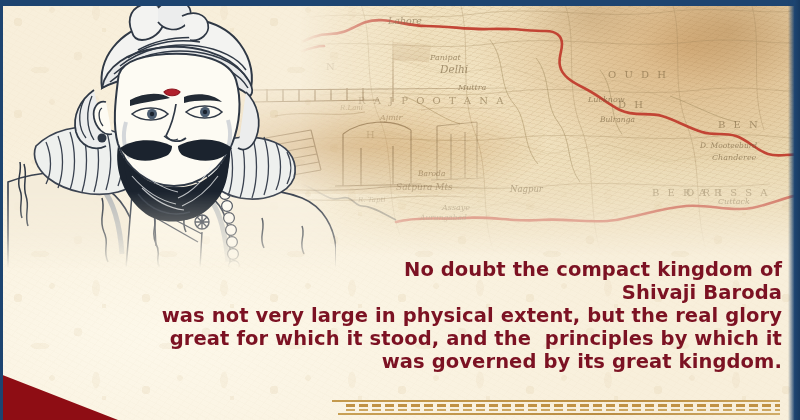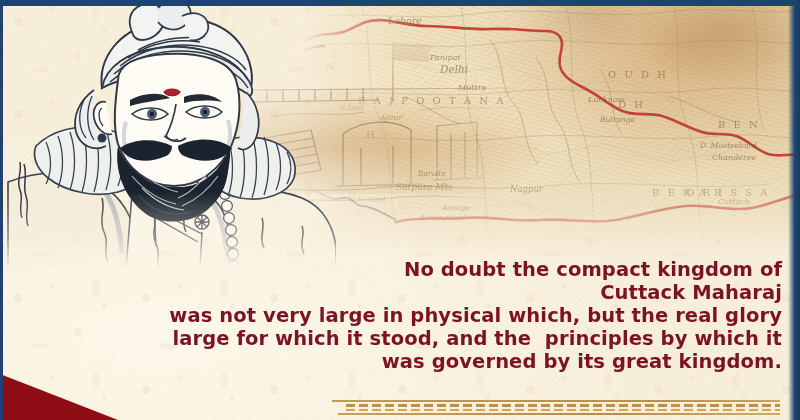--- a/index.html
+++ b/index.html
@@ -448,23 +448,23 @@
         <path d="M206 168 C198 184 186 196 172 202"></path>
         <path d="M212 180 C202 194 190 204 176 210"></path>
       </g>
 
       <path d="M132 198 C144 214 164 222 184 216" stroke="#2f3845" stroke-width="1.6" fill="none"></path>
     </g>
   </svg>
 
   <div class="quote">
     <div class="qline l1">No doubt the compact kingdom of</div>
-    <div class="qline l1">Cuttack Maharaj</div>
-    <div class="qline l2">was not very large in physical which, but the real glory</div>
-    <div class="qline l2">large for which it stood, and the  principles by which it</div>
+    <div class="qline l1">Shivaji Baroda</div>
+    <div class="qline l2">was not very large in physical extent, but the real glory</div>
+    <div class="qline l2">great for which it stood, and the  principles by which it</div>
     <div class="qline l2">was governed by its great kingdom.</div>
   </div>
 
   <div class="divider">
     <div class="div-solid"></div>
     <div class="div-dash d1"></div>
     <div class="div-dash d2"></div>
     <div class="div-under"></div>
   </div>
 

